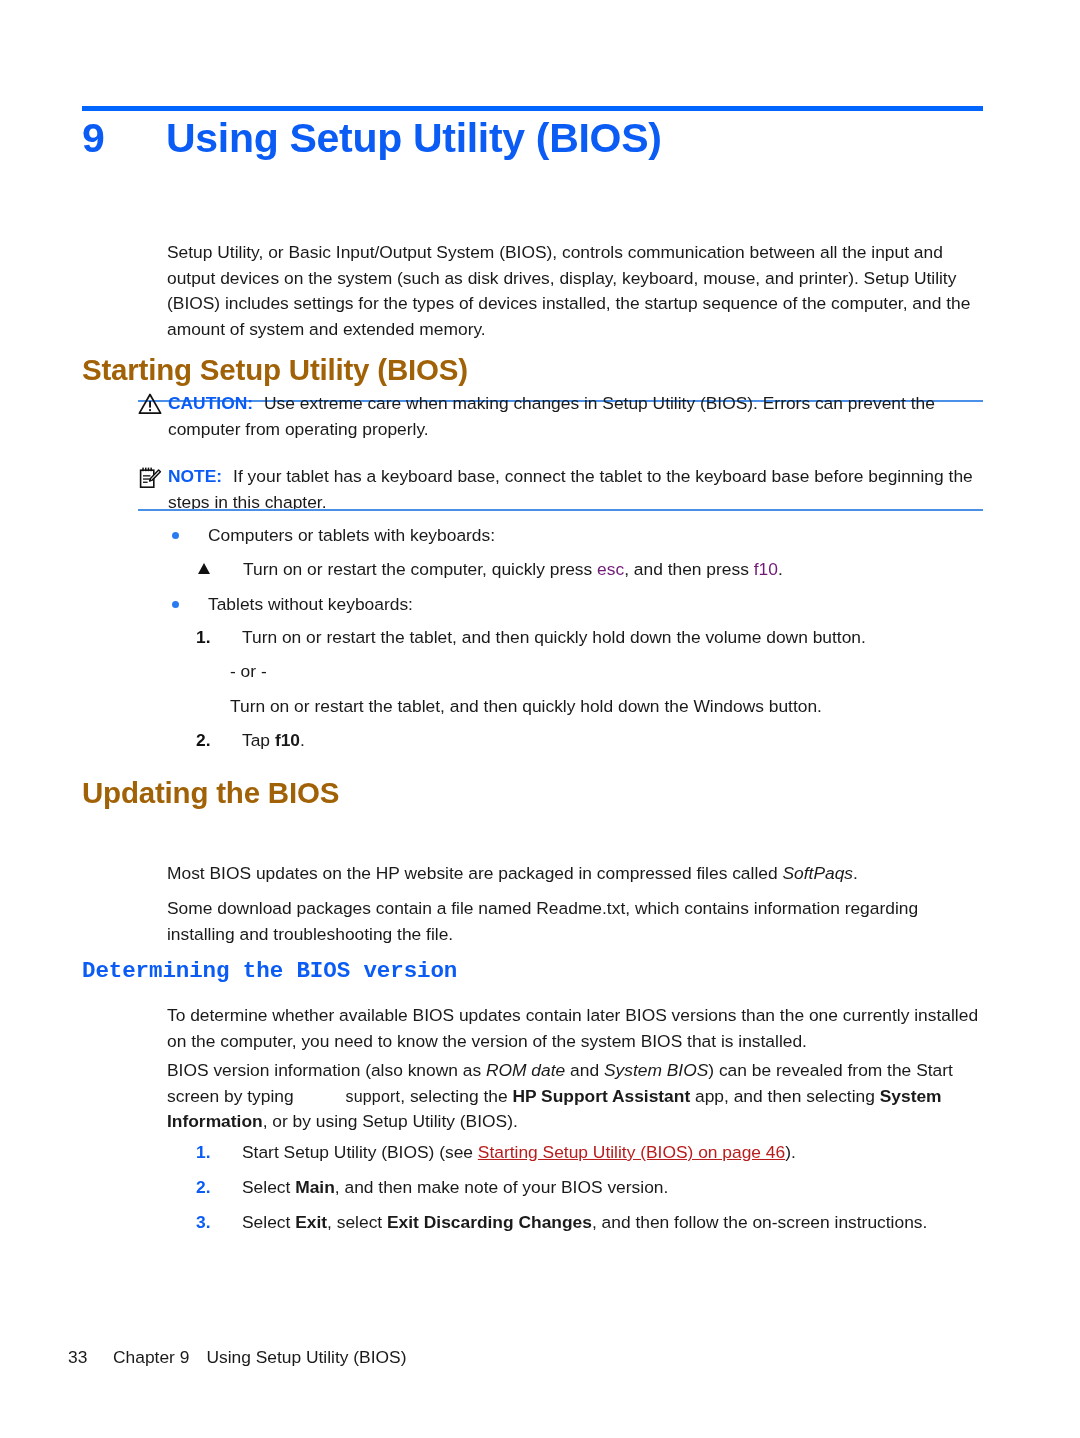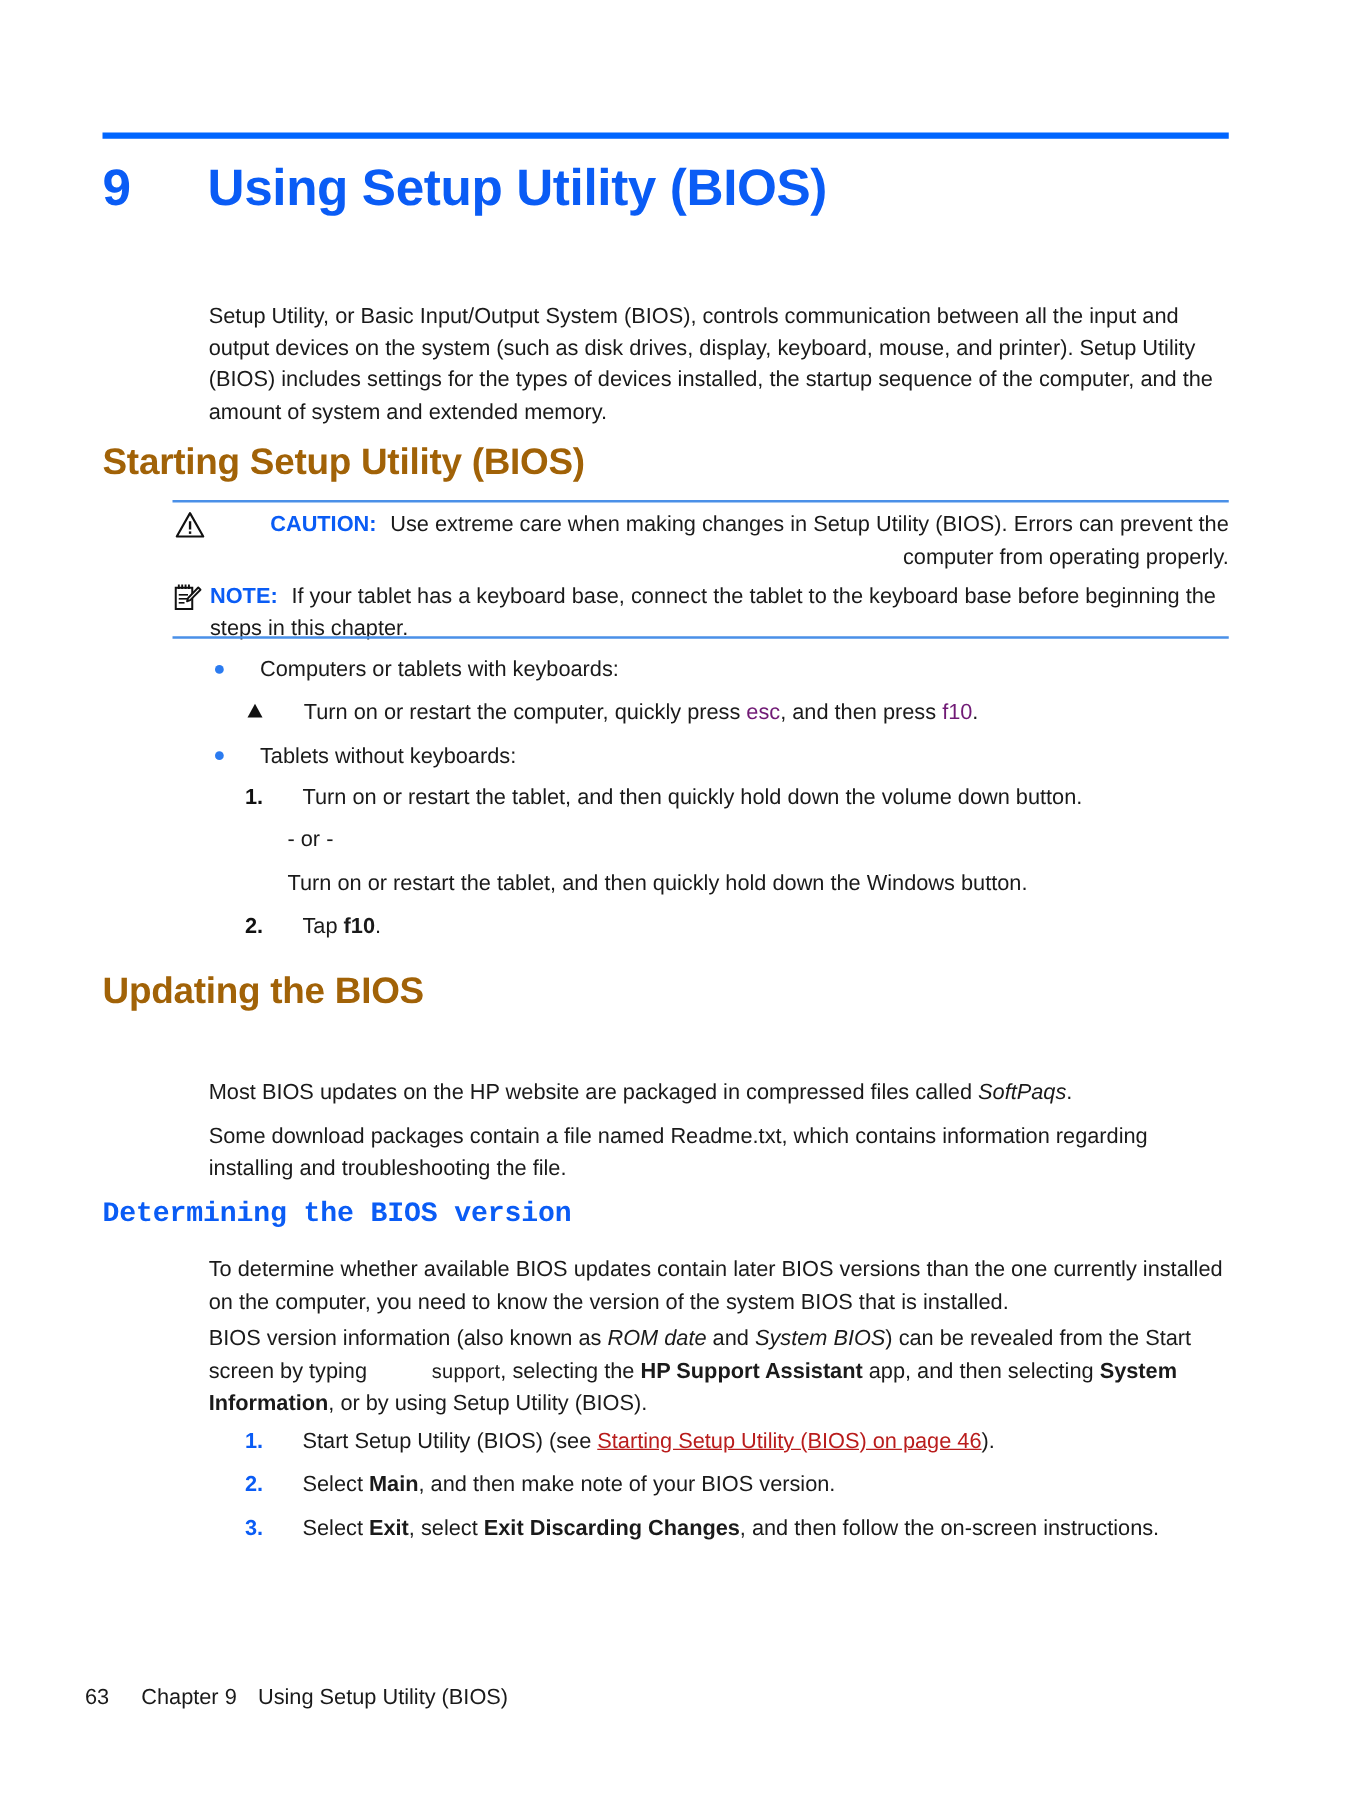--- a/index.html
+++ b/index.html
@@ -27,21 +27,21 @@
     position: absolute;
     left: 82px;
     top: 106px;
     width: 901px;
     height: 5px;
     background: #0066ff;
   }
   .chapter-title {
     position: absolute;
     left: 82px;
-    top: 127px;
+    top: 115px;
     width: 901px;
     color: #0a5cf5;
     font-size: 41px;
     font-weight: bold;
     letter-spacing: -0.3px;
     white-space: nowrap;
   }
   .chapter-num {
     display: inline-block;
     width: 84px;
@@ -215,21 +215,21 @@
   <div class="chapter-rule"></div>
   <div class="chapter-title">
     <span class="chapter-num">9</span><span>Using Setup Utility (BIOS)</span>
   </div>
 
   <div class="body-col" style="top:240px;">Setup Utility, or Basic Input/Output System (BIOS), controls communication between all the input and output devices on the system (such as disk drives, display, keyboard, mouse, and printer). Setup Utility (BIOS) includes settings for the types of devices installed, the startup sequence of the computer, and the amount of system and extended memory.</div>
 
   <div class="h1" style="top:353px;">Starting Setup Utility (BIOS)</div>
 
   <div class="admon-rule" style="top:400px;"></div>
-  <div class="admon" style="top:407px;text-align:right;">
+  <div class="admon" style="top:391px;">
     <span class="admon-icon">
       <svg width="24" height="22" viewBox="0 0 24 22">
         <path d="M12 1.5 L22.6 20.2 L1.4 20.2 Z" fill="none" stroke="#111111" stroke-width="1.7" stroke-linejoin="round"></path>
         <rect x="11.1" y="8" width="1.9" height="6.6" fill="#111111"></rect>
         <rect x="11.1" y="16.1" width="1.9" height="2" fill="#111111"></rect>
       </svg>
     </span>
     <div class="admon-body">
       <span class="admon-label">CAUTION:</span><span class="admon-gap"></span><span>Use extreme care when making changes in Setup Utility (BIOS). Errors can prevent the computer from operating properly.</span>
     </div>
@@ -306,16 +306,16 @@
     <span class="num-mark blue">2.</span>
     <span class="num-text"><span>Select </span><span class="b">Main</span><span>, and then make note of your BIOS version.</span></span>
   </div>
 
   <div class="num-row" style="top:1210px;">
     <span class="num-mark blue">3.</span>
     <span class="num-text"><span>Select </span><span class="b">Exit</span><span>, select </span><span class="b">Exit Discarding Changes</span><span>, and then follow the on-screen instructions.</span></span>
   </div>
 
   <div class="footer">
-    <span class="pg">63</span><span class="ch">Chapter 9</span><span>Using Setup Utility (BIOS)</span>
+    <span class="pg">33</span><span class="ch">Chapter 9</span><span>Using Setup Utility (BIOS)</span>
   </div>
 
 </div>
 
 </body></html>

